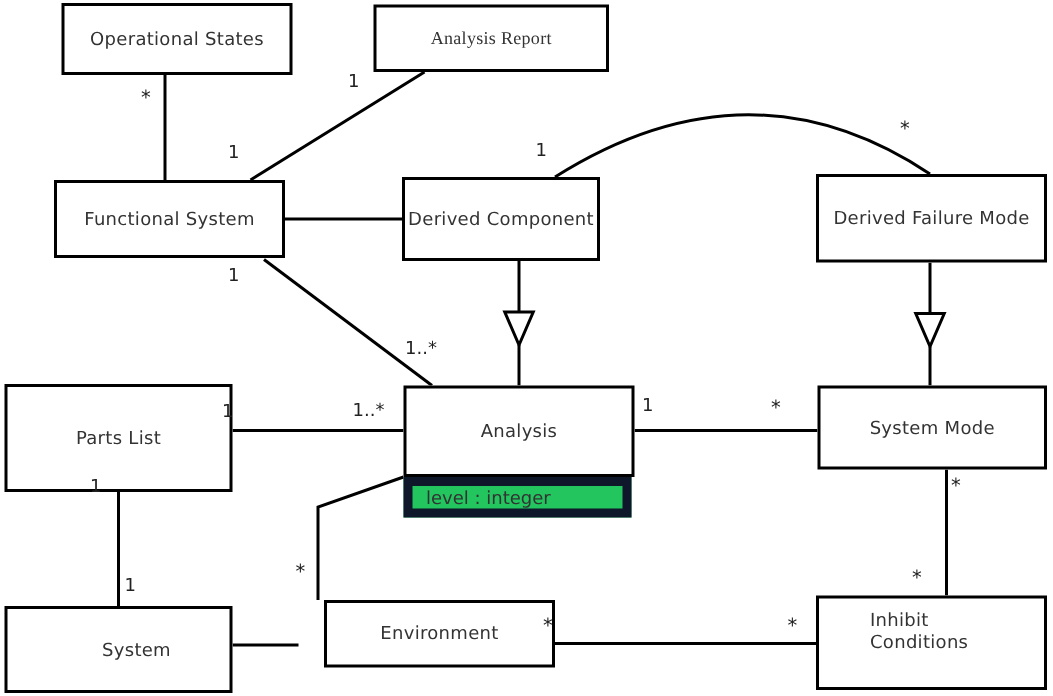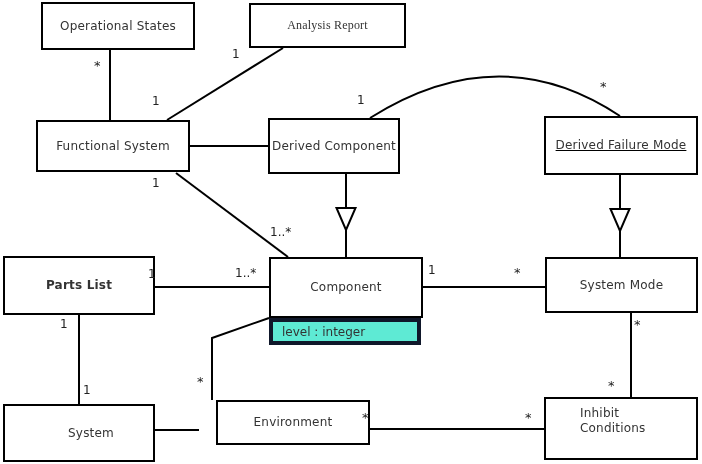--- a/index.html
+++ b/index.html
@@ -62,22 +62,22 @@
     position: absolute;
     left: 0;
     top: 0;
     box-sizing: border-box;
     border: 2px solid #000000;
     background: #ffffff;
   }
   .comp-attrs {
     position: absolute;
     box-sizing: border-box;
-    border: 4px solid #0f172a;
-    background: #5eead4;
+    border: 6px solid #0f172a;
+    background: #22c55e;
   }
   .uml-attr {
     box-sizing: border-box;
     width: 100%;
     height: 100%;
     display: flex;
     align-items: center;
     justify-content: flex-start;
     padding-left: 9px;
     font-size: 12px;
@@ -156,29 +156,29 @@
       </div>
       <div class="uml-class" style="left: 249px; top: 3px; width: 157px; height: 45px; font-family: Liberation Serif, serif;">
         <div class="uml-name">Analysis Report</div>
       </div>
       <div class="uml-class" style="left: 36px; top: 120px; width: 154px; height: 52px;">
         <div class="uml-name">Functional System</div>
       </div>
       <div class="uml-class" style="left: 268px; top: 118px; width: 132px; height: 56px;">
         <div class="uml-name">Derived Component</div>
       </div>
-      <div class="uml-class" style="left: 544px; top: 116px; width: 154px; height: 59px; text-decoration: underline;">
+      <div class="uml-class" style="left: 544px; top: 116px; width: 154px; height: 59px;">
         <div class="uml-name">Derived Failure Mode</div>
       </div>
-      <div class="uml-class" style="left: 3px; top: 256px; width: 152px; height: 59px; font-weight: bold;">
+      <div class="uml-class" style="left: 3px; top: 256px; width: 152px; height: 72px;">
         <div class="uml-name">Parts List</div>
       </div>
       <div class="uml-class compartmented" style="left: 269px; top: 257px; width: 154px; height: 88px;">
         <div class="comp-head" style="width: 154px; height: 61px;">
-          <div class="uml-name">Component</div>
+          <div class="uml-name">Analysis</div>
         </div>
         <div class="comp-attrs" style="left: 0px; top: 61px; width: 152px; height: 27px;">
           <div class="uml-attr">level : integer</div>
         </div>
       </div>
       <div class="uml-class" style="left: 545px; top: 257px; width: 153px; height: 56px;">
         <div class="uml-name">System Mode</div>
       </div>
       <div class="uml-class" style="left: 3px; top: 404px; width: 152px; height: 58px; padding-left: 24px;">
         <div class="uml-name">System</div>

